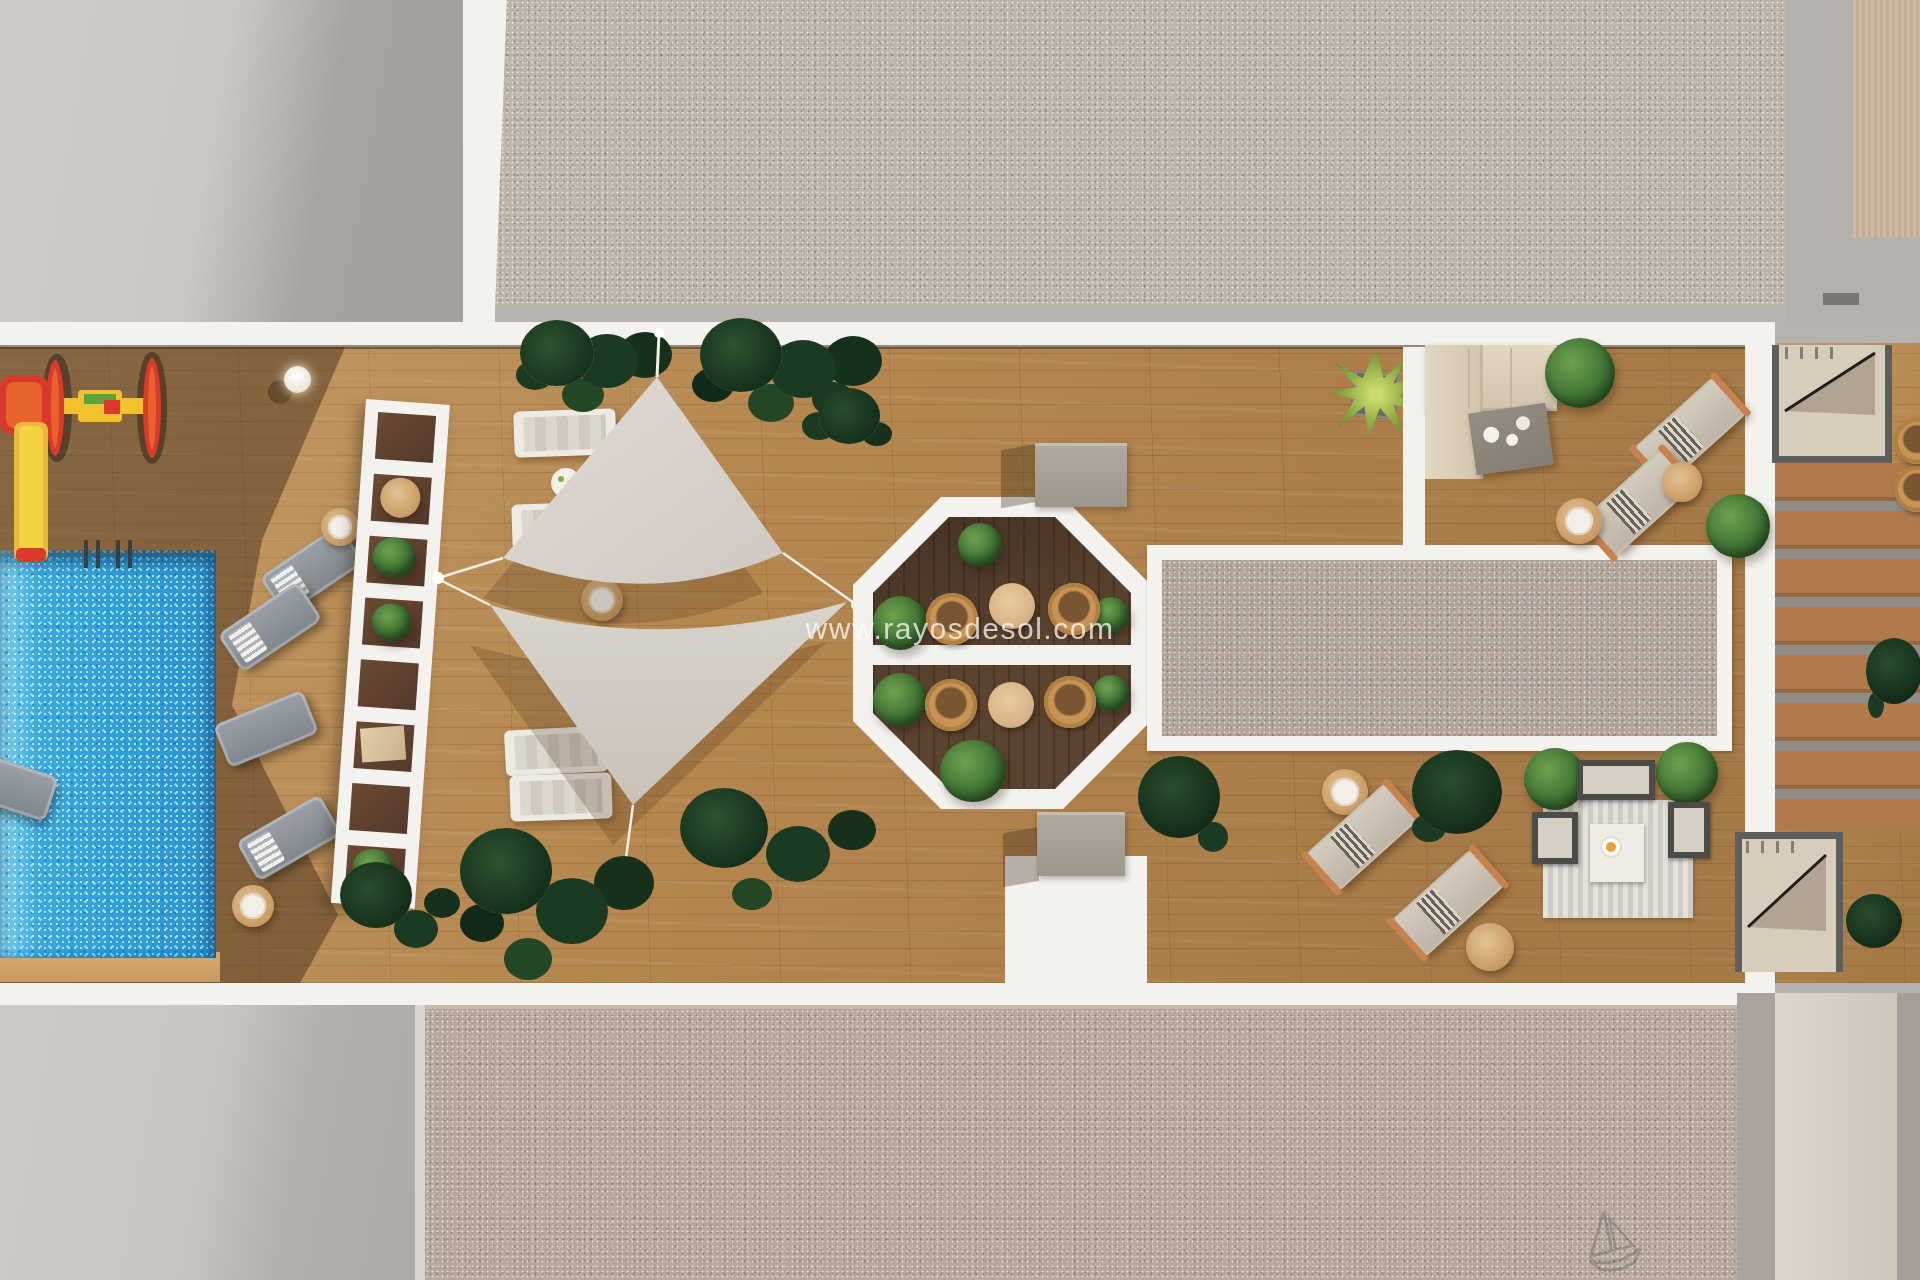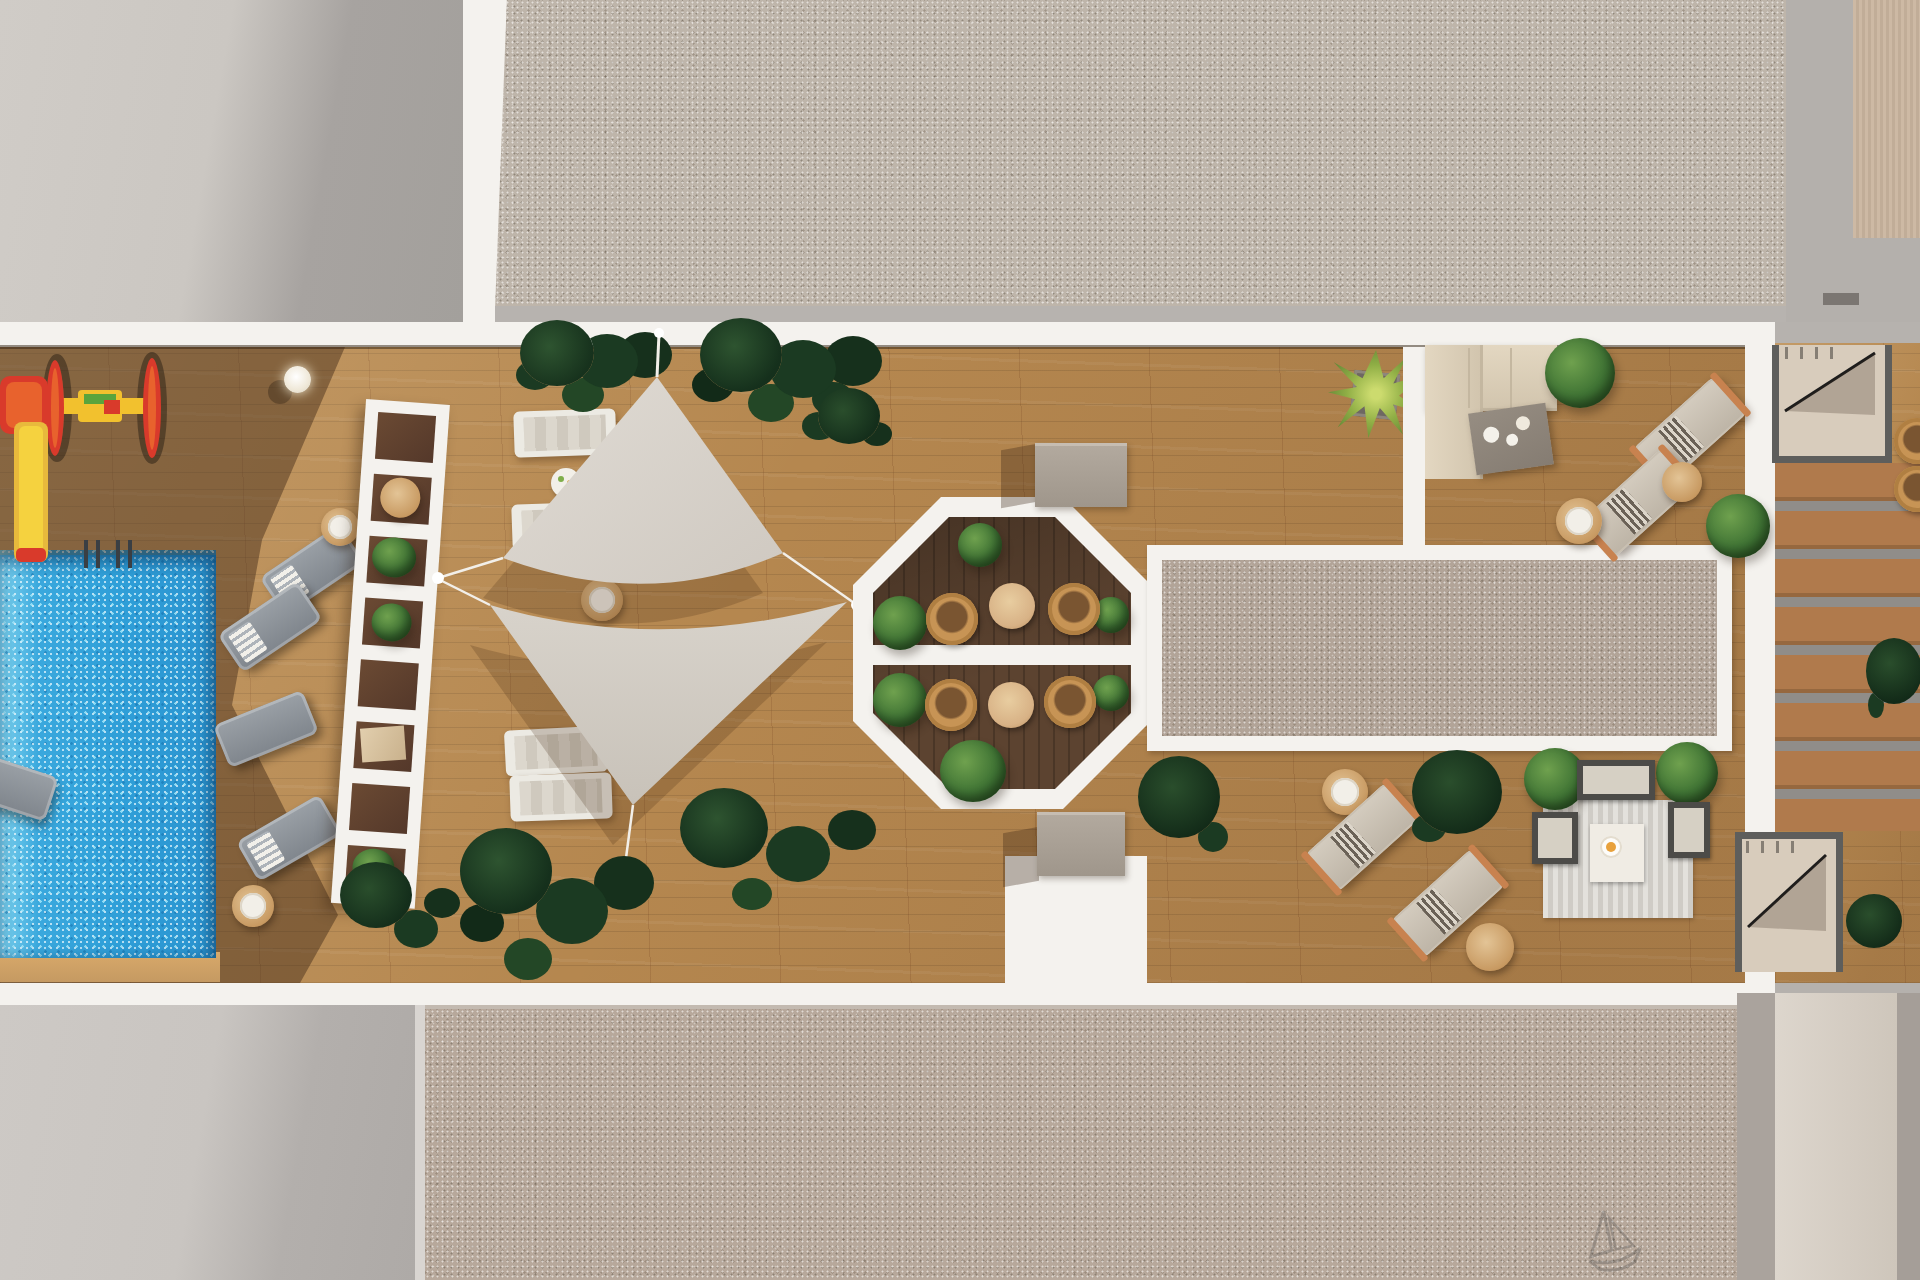--- a/index.html
+++ b/index.html
@@ -380,14 +380,15 @@
   <svg style="left:1580px;top:1206px;width:64px;height:70px;opacity:.28;transform:rotate(-12deg);" viewBox="0 0 64 70">
     <path d="M30,4 L30,44 L8,46 Z" fill="none" stroke="#444" stroke-width="3"></path>
     <path d="M34,12 L52,44 L34,44 Z" fill="none" stroke="#444" stroke-width="2.5"></path>
     <path d="M6,50 Q32,62 58,48 L50,60 Q32,68 14,60 Z" fill="none" stroke="#444" stroke-width="3"></path>
   </svg>
   <div style="left:1737px;top:993px;width:38px;height:287px;background:#aaa39d;"></div>
   <div style="left:1775px;top:993px;width:122px;height:287px;
        background:linear-gradient(90deg,#ddd6cd,#d4ccc2 60%,#cec6bb);"></div>
   <div style="left:1897px;top:993px;width:23px;height:287px;background:#a59e98;"></div>
 
+  <div id="watermark" style="left:640px;top:612px;width:640px;height:40px;">www.rayosdesol.com</div>
 
 </div>
 
 </body></html>

